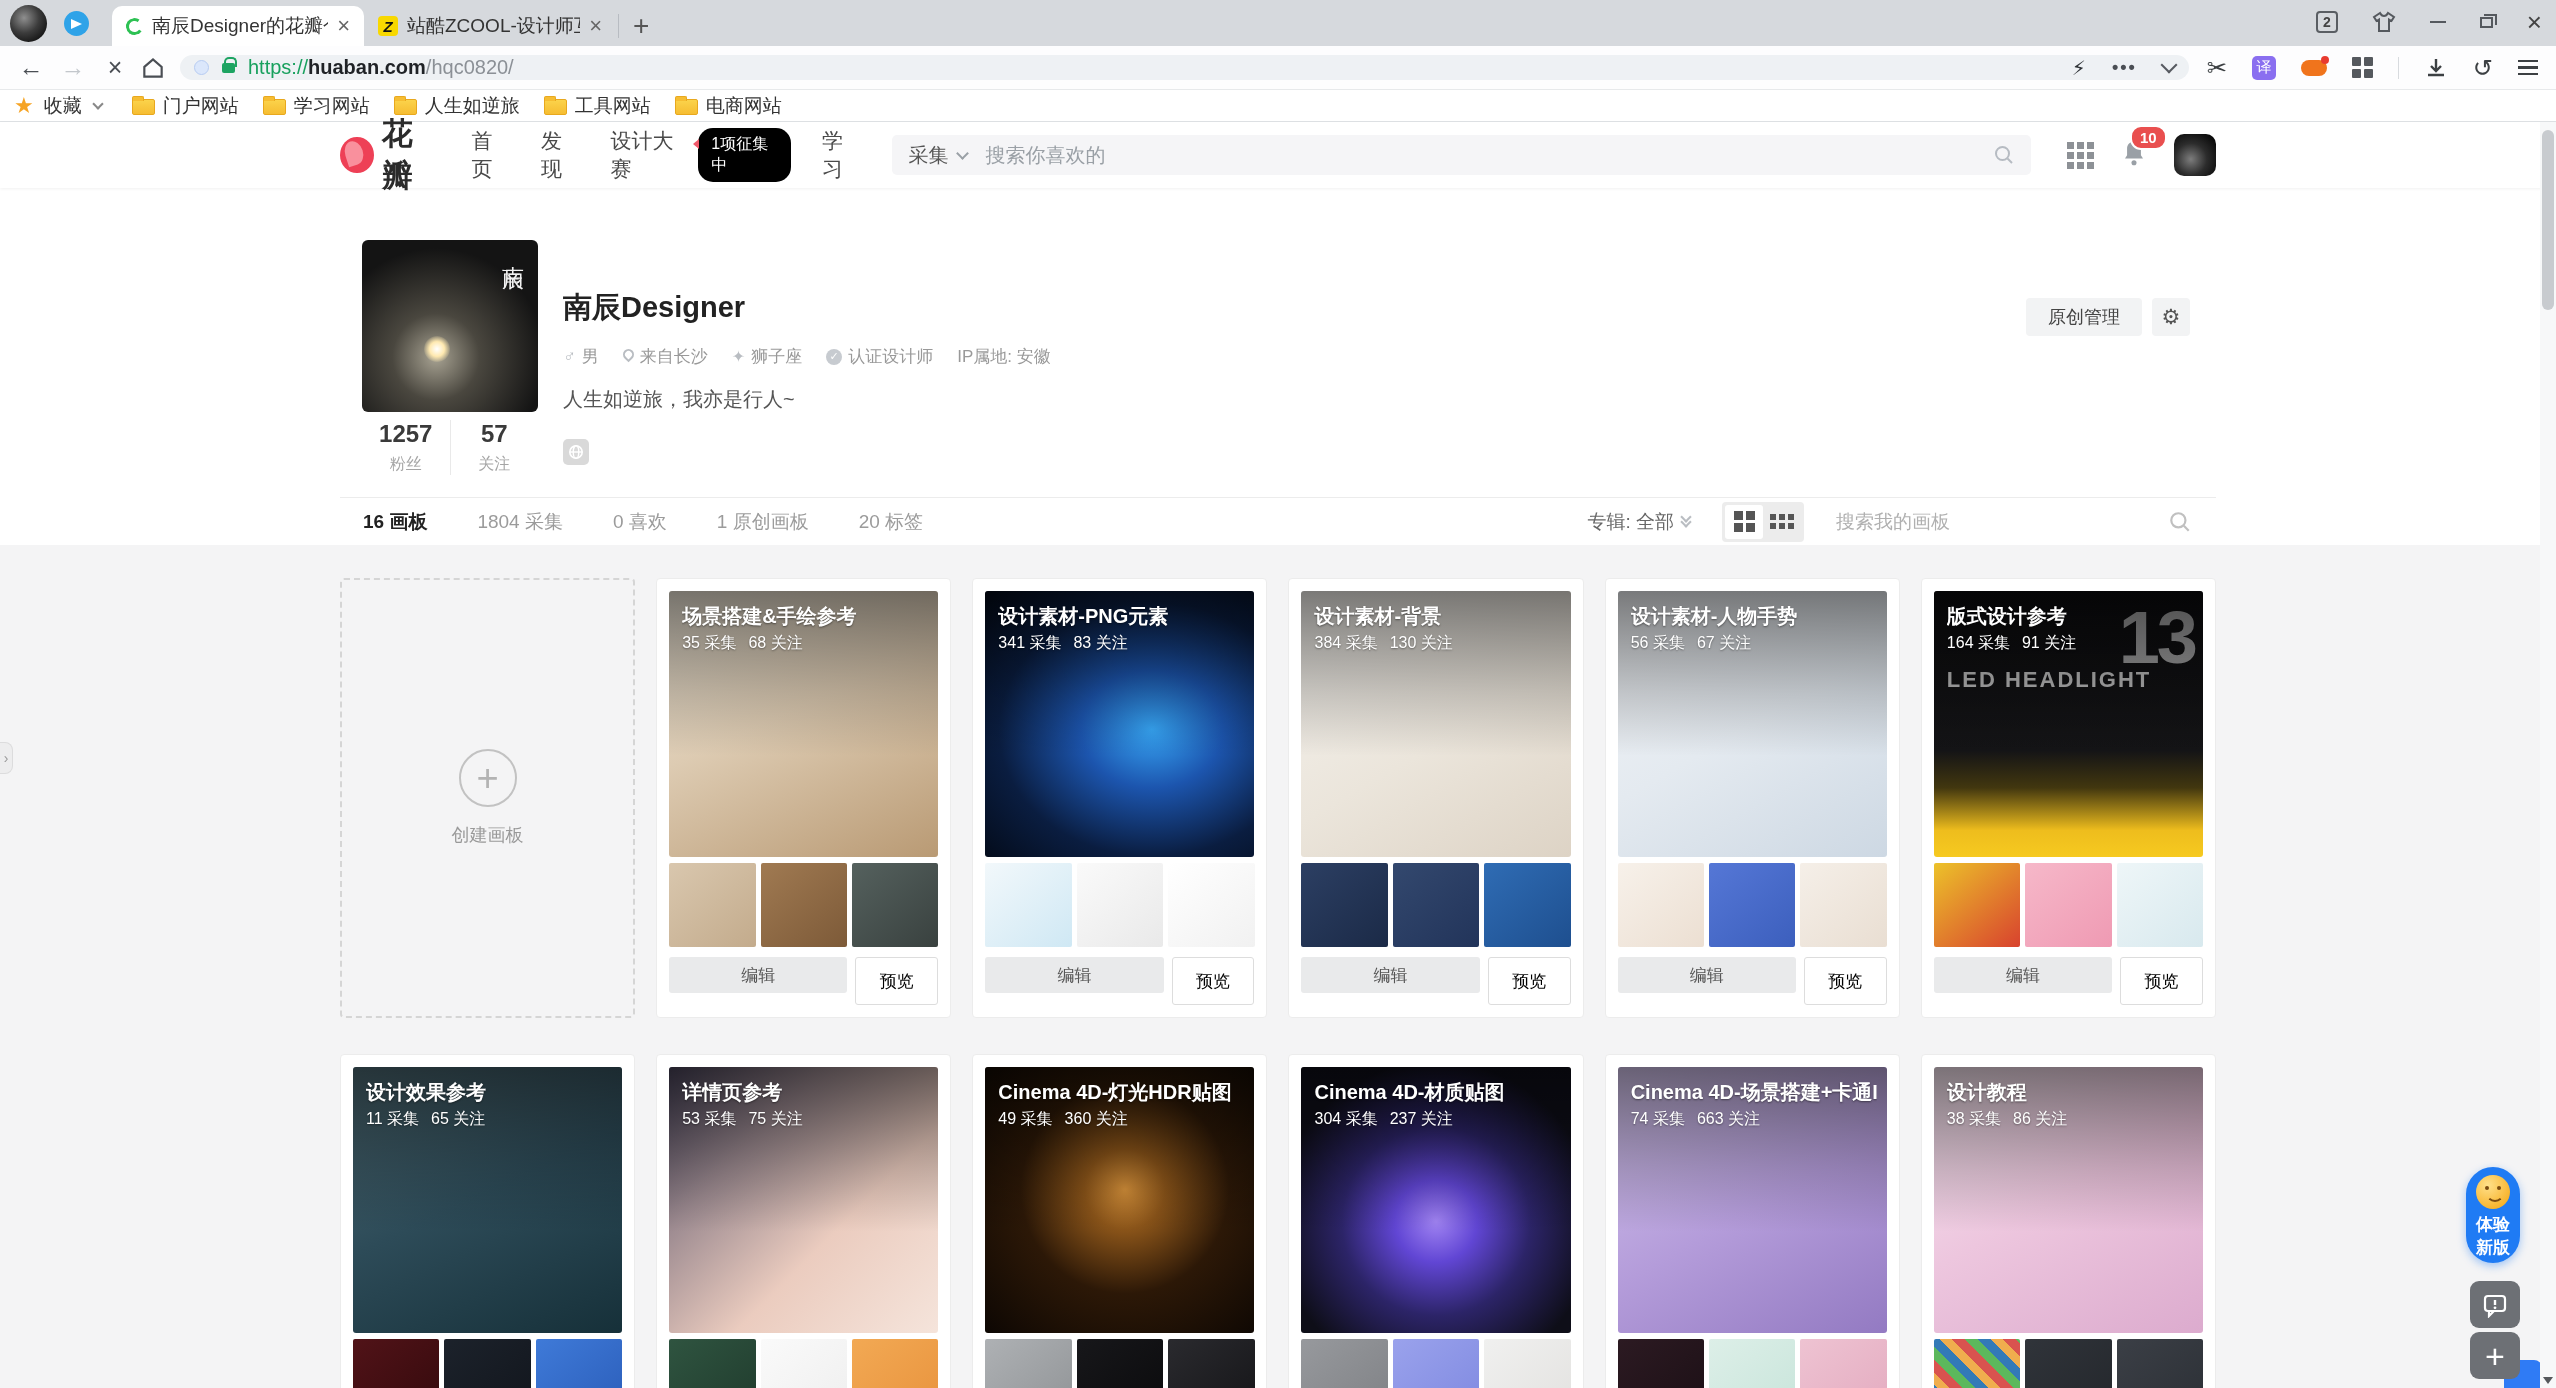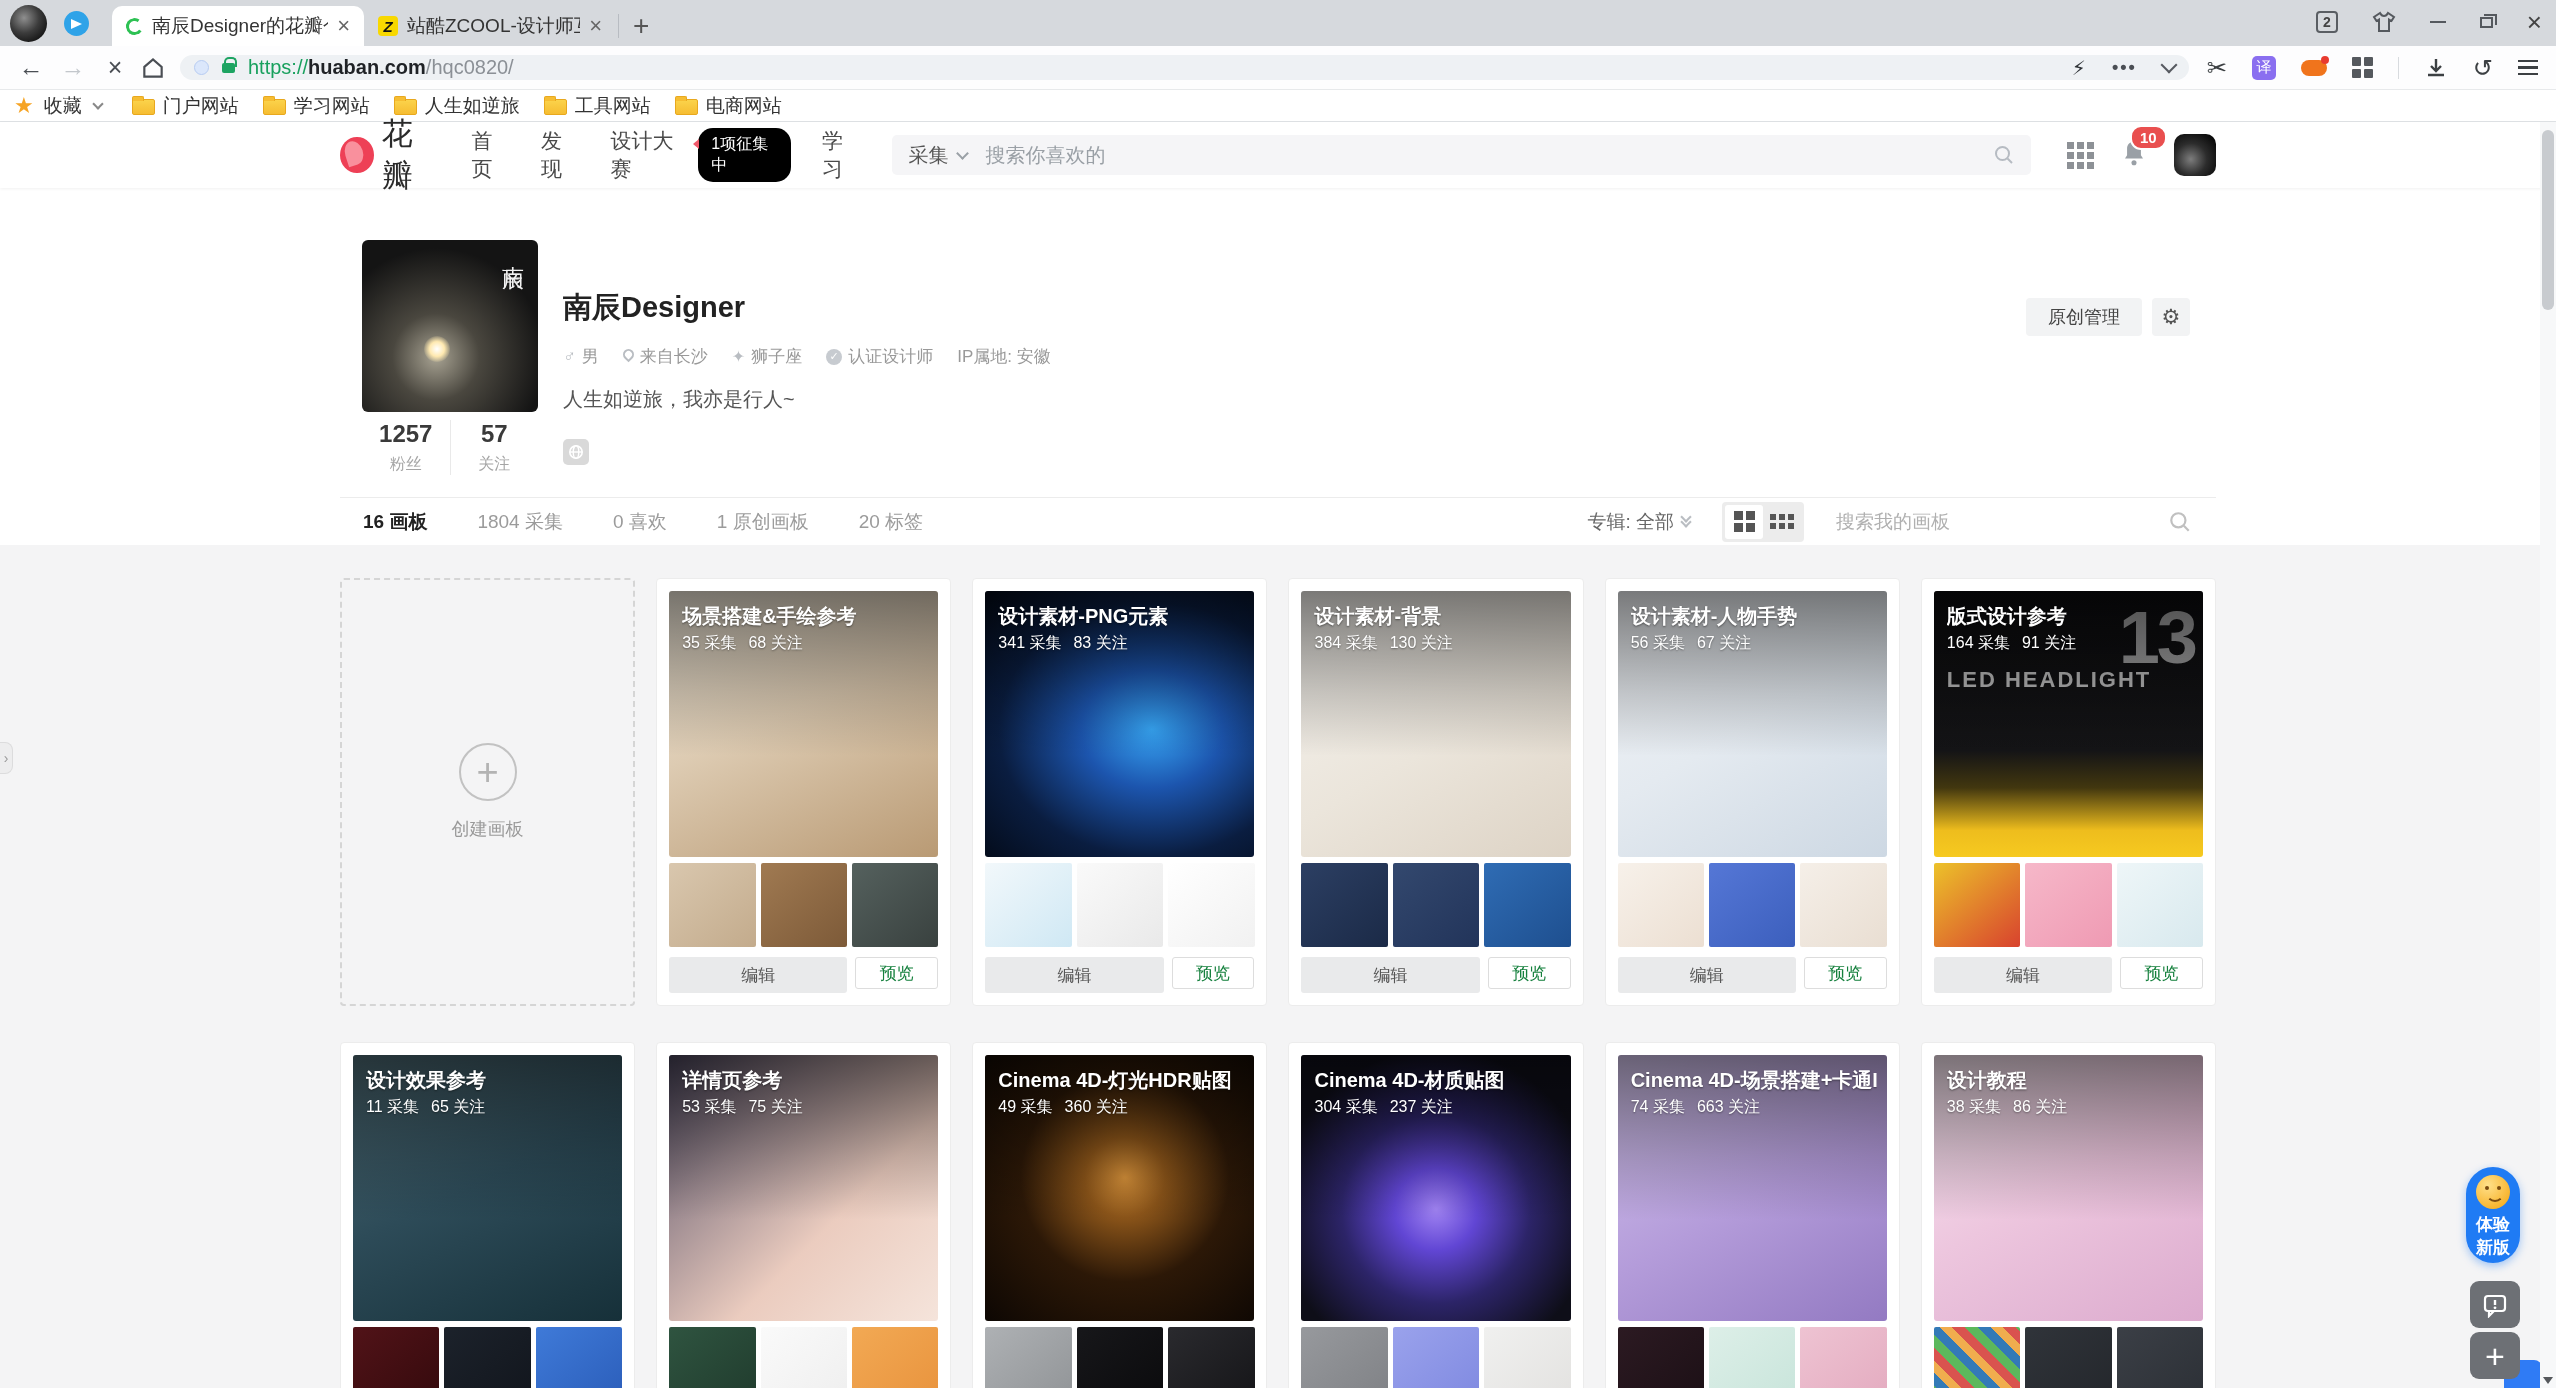--- a/index.html
+++ b/index.html
@@ -73,21 +73,21 @@
   .folder-ic::before { content:""; position:absolute; left:-1px; top:-4px; width:10px; height:4px; background:#f6bd32; border:1px solid #e8a81e; border-bottom:none; border-radius:2px 2px 0 0; }
 
   
   .container { width:1876px; margin:0 auto; position:relative; }
   .site-header { height:66px; background:#fff; box-shadow:0 1px 3px rgba(0,0,0,.06); position:relative; z-index:5; }
   .sh-flex { display:flex; align-items:center; height:66px; }
   .logo { display:flex; align-items:center; gap:8px; margin-right:28px; }
   .petal { width:36px; height:36px; border-radius:50%; background:#ee4056; position:relative; overflow:hidden; }
   .petal::before { content:""; position:absolute; left:5px; top:4px; width:18px; height:24px; background:#f9909d;
     border-radius:50% 50% 50% 0; transform:rotate(-18deg); }
-  .logo-text { font-size:31px; font-weight:normal; color:#2b2b2b; letter-spacing:2px; }
+  .logo-text { font-size:31px; font-weight:bold; color:#2b2b2b; letter-spacing:2px; }
   .nav { display:flex; align-items:center; gap:31px; font-size:21px; color:#4a4a4a; }
   .contest-badge { background:#000000; color:#fff; font-size:16px; padding:6px 13px; border-radius:15px; position:relative; margin-left:-20px; }
   .contest-badge::before { content:""; position:absolute; left:-5px; top:11px; border-top:5px solid transparent;
     border-bottom:5px solid transparent; border-right:6px solid #f0596a; }
   .searchbar { width:1207px; height:40px; background:#f5f5f7; border-radius:5px; margin-left:32px;
     display:flex; align-items:center; padding:0 16px; gap:10px; }
   .search-cat { font-size:20px; color:#555; }
   .sm-caret { width:9px; height:9px; border-right:2px solid #9aa0a6; border-bottom:2px solid #9aa0a6; transform:rotate(45deg); margin-top:-4px; }
   .search-ph { font-size:20px; color:#9aa0a6; margin-left:8px; flex:1; }
   .hdr-right { display:flex; align-items:center; gap:26px; margin-left:36px; }
@@ -159,21 +159,21 @@
   .b-title { position:absolute; left:13px; top:12px; right:10px; color:#fff; font-size:20px; font-weight:bold;
     text-shadow:0 1px 2px rgba(0,0,0,.45); white-space:nowrap; overflow:hidden; }
   .b-counts { position:absolute; left:13px; top:42px; color:#fff; font-size:16px; text-shadow:0 1px 2px rgba(0,0,0,.4); display:flex; gap:12px; }
   .cover-big { position:absolute; right:8px; top:4px; font-size:74px; font-weight:bold; color:rgba(205,205,205,.75); letter-spacing:-3px; }
   .cover-small { position:absolute; left:13px; top:76px; font-size:22px; font-weight:bold; color:rgba(215,215,215,.85); letter-spacing:2px; white-space:nowrap; }
   .thumbs { margin-top:6px; display:flex; gap:5px; }
   .thumb { flex:1; height:84px; border-radius:2px; }
   .card-btns { margin-top:10px; display:flex; gap:8px; }
   .btn-edit { flex:2.2; height:36px; background:#e9eaeb; border-radius:3px; font-size:17px; color:#555;
     display:flex; align-items:center; justify-content:center; }
-  .btn-preview { flex:1; height:32px; background:#fff; border:1px solid #ddd; border-radius:3px; font-size:17px; color:#15803d;
+  .btn-preview { flex:1; height:48px; background:#fff; border:1px solid #ddd; border-radius:3px; font-size:17px; color:#000000;
     display:flex; align-items:center; justify-content:center; }
 
   
   .newver { position:absolute; left:2466px; top:1167px; width:54px; height:96px; border-radius:27px;
     background:#1f7bf4; box-shadow:0 3px 8px rgba(31,123,244,.4); display:flex; flex-direction:column; align-items:center; padding-top:8px; z-index:20; }
   .smiley { width:34px; height:34px; border-radius:50%; background:radial-gradient(circle at 35% 30%,#ffe08a,#f7b32b 75%); position:relative; }
   .smiley::before { content:""; position:absolute; left:9px; top:11px; width:4px; height:4px; border-radius:50%;
     background:#7a4b0f; box-shadow:12px 0 0 #7a4b0f; }
   .smiley::after { content:""; position:absolute; left:10px; top:17px; width:14px; height:8px;
     border:2px solid #7a4b0f; border-top:none; border-left-color:transparent; border-right-color:transparent; border-radius:0 0 10px 10px; }

